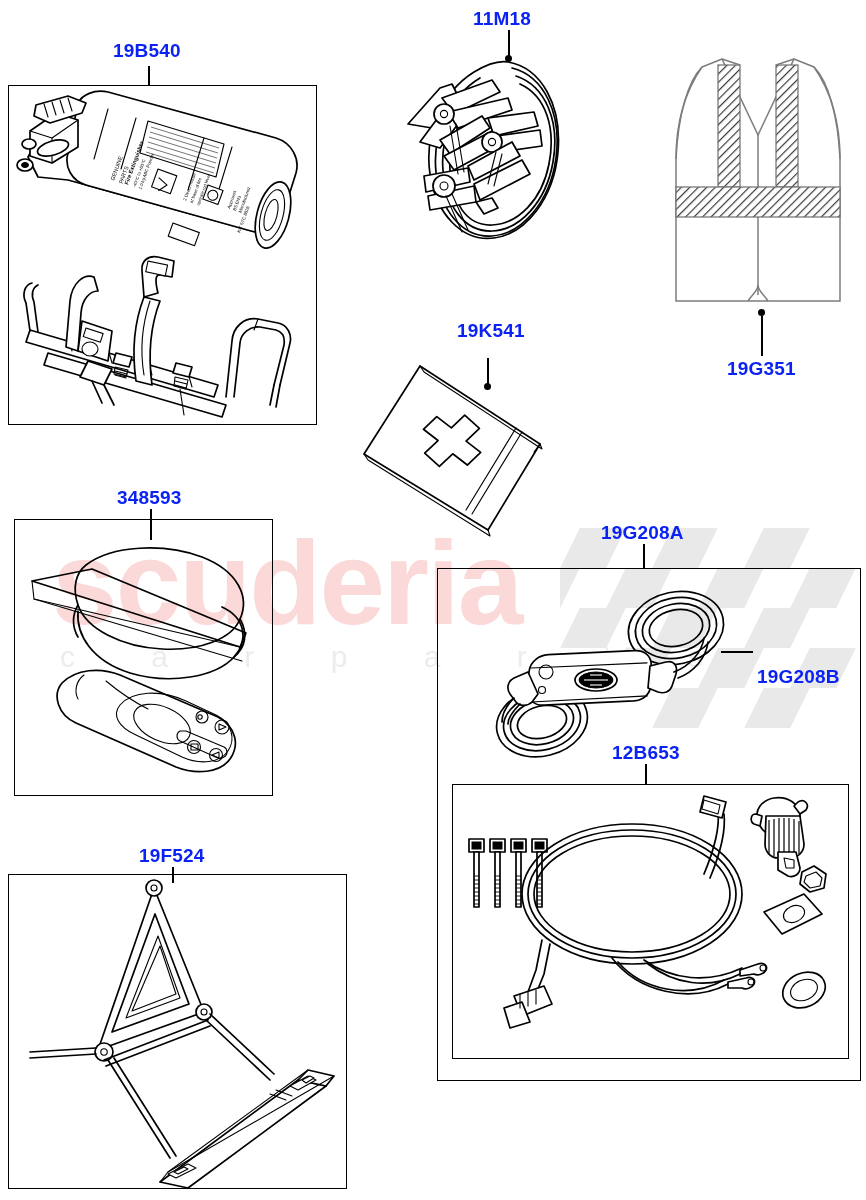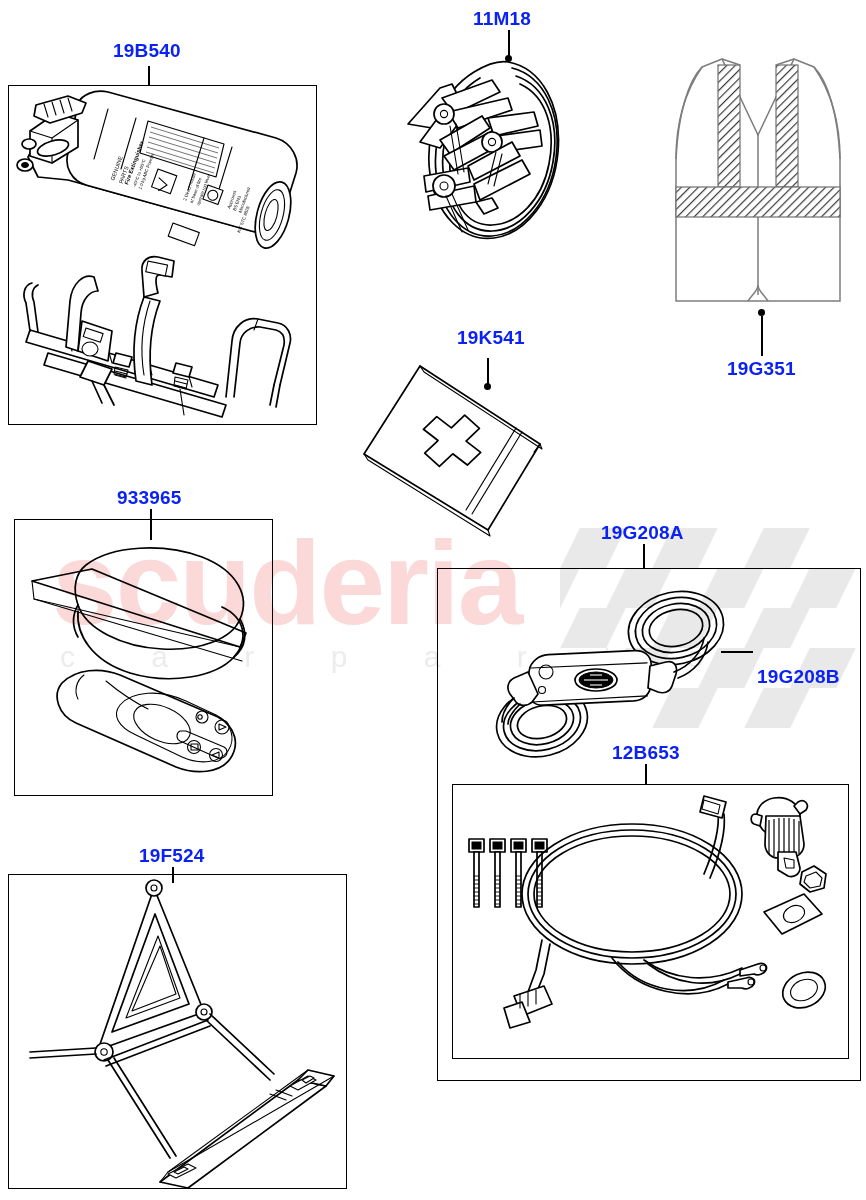--- a/index.html
+++ b/index.html
@@ -260,42 +260,42 @@
   <rect x="16" y="132" width="164" height="30" fill="url(#hatch)" stroke="#6f6f6f" stroke-width="1.2"></rect>
 
   <path class="vstline" d="M62,4 L80,10"></path>
   <path class="vstline" d="M134,4 L116,10"></path>
 </svg>
 </div>
 <div class="dot" style="left:758px;top:309px"></div>
 <div class="leader v" style="left:761px;top:316px;height:40px"></div>
 <div class="lbl" style="left:727px;top:358px">19G351</div>
 
-<div class="lbl" style="left:457px;top:327px">19K541</div>
+<div class="lbl" style="left:457px;top:320px">19K541</div>
 <div class="leader v" style="left:487px;top:358px;height:28px"></div>
 <div class="dot" style="left:484px;top:383px"></div>
 
 <div class="art" style="left:348px;top:348px">
 <svg width="216" height="200" viewBox="0 0 216 200">
 
   <path class="ln-f" d="M72,18 L192,96 L140,182 L16,106 Z"></path>
 
   <path class="ln-t" d="M72,18 L76,24 L194,101 L192,96"></path>
   <path class="ln-t" d="M16,106 L20,112 L142,188 L140,182"></path>
 
   <path class="ln-t" d="M168,80 L118,162"></path>
   <path class="ln-t" d="M174,84 L124,166"></path>
 
   <path class="ln" d="M86,74 L100,62 L114,74 L128,62 L142,76 L128,88 L142,100 L128,112 L114,100 L100,112 L86,98 L100,86 Z" transform="translate(-10,6) rotate(-3 110 86)"></path>
 
   <path class="ln-t" d="M186,104 L192,96"></path>
 </svg>
 </div>
 
-<div class="lbl" style="left:117px;top:487px">933965</div>
+<div class="lbl" style="left:117px;top:487px">348593</div>
 <div class="leader v" style="left:150px;top:509px;height:31px"></div>
 <div class="box" style="left:14px;top:519px;width:257px;height:275px"></div>
 
 <div class="art" style="left:14px;top:519px">
 <svg width="257" height="275" viewBox="0 0 257 275">
 
   <path class="ln" d="M72,46 C98,26 150,24 188,38 C224,52 236,78 226,100 C218,120 186,132 148,130 C108,128 72,110 64,86 C58,68 62,54 72,46 Z"></path>
 
   <path class="ln" d="M64,92 C62,116 78,142 116,154 C156,166 202,158 220,138 C236,120 230,98 208,88"></path>
   <path class="ln" d="M64,86 C58,96 58,108 64,118"></path>

